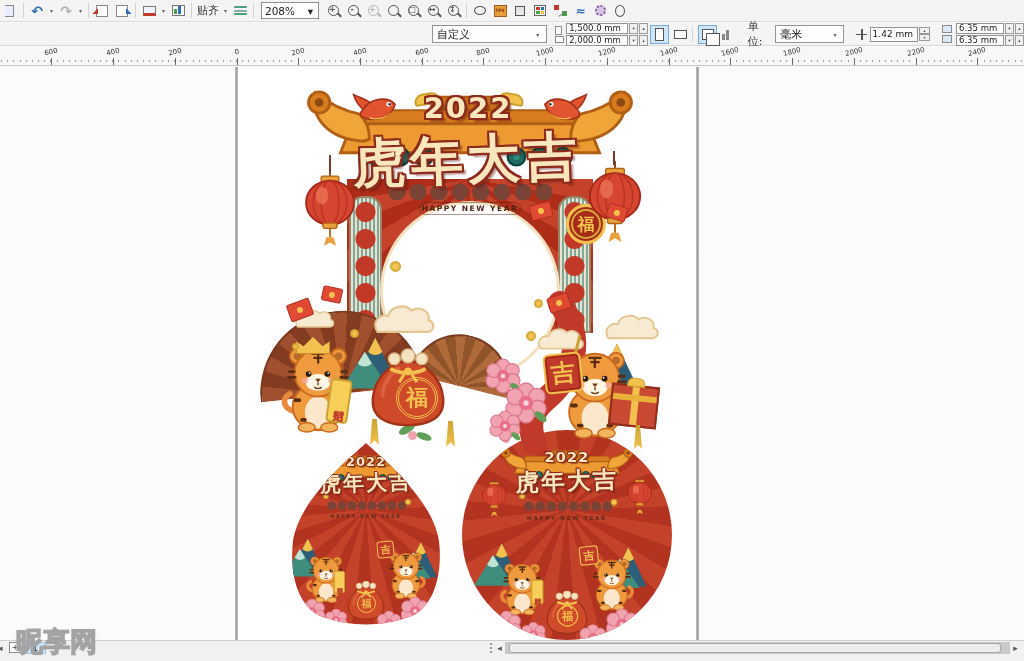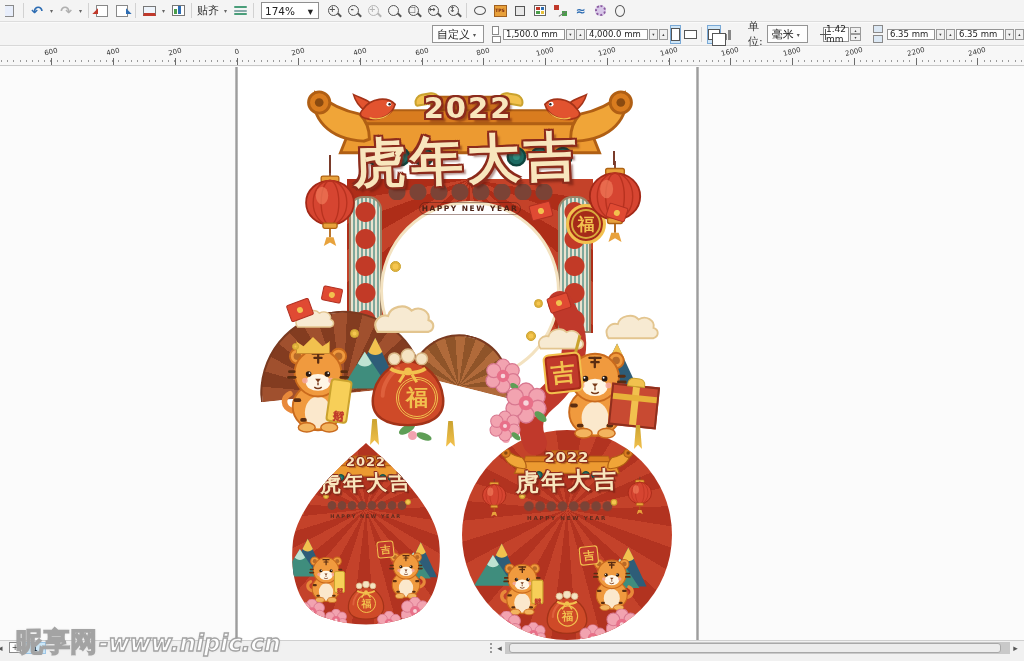--- a/index.html
+++ b/index.html
@@ -57,21 +57,21 @@
         border-bottom:1px solid #d8d8d8; display:flex; align-items:center; }
   .combo { height:18px; background:#fdfdfd; border:1px solid #949494; display:flex; align-items:center;
            justify-content:space-between; font-size:11px; color:#222; padding:0 4px; }
   .combo .cv { white-space:nowrap; overflow:hidden; }
   .combo .car { color:#555; }
   .preset-combo { width:124px; margin-left:432px; }
   .pgszicons { display:flex; flex-direction:column; gap:1px; margin-left:8px; }
   .pgszicons i { display:block; border:1px solid #8a8a8a; background:#fff; }
   .pgszicons i:first-child { width:7px; height:9px; }
   .pgszicons i:last-child { width:9px; height:7px; }
-  .fldcol { display:flex; flex-direction:row; gap:1px; margin-left:2px; }
+  .fldcol { display:flex; flex-direction:column; gap:1px; margin-left:2px; }
   .fldrow { display:flex; align-items:center; }
   .fld { height:11px; width:62px; background:#fff; border:1px solid #949494; font-size:8.5px;
          color:#222; display:flex; align-items:center; padding:0 2px; }
   .sp2 { display:flex; }
   .spb { width:9px; height:11px; border:1px solid #9a9a9a; background:#f0f0f0; font-size:4.5px;
          color:#444; display:flex; align-items:center; justify-content:center; margin-left:1px; }
   .tgbtn { width:20px; height:19px; border:1px solid transparent; display:flex; align-items:center;
            justify-content:center; margin-left:2px; }
   .tgbtn.act { background:#cfe6f7; border-color:#7aa9d6; }
   .tgbtn .port { width:9px; height:13px; border:1.5px solid #555; background:#fff; }
@@ -444,21 +444,21 @@
     <span class="car">▾</span>
     <span class="tbi">
         <span class="lines-ic">
           <i></i>
           <i></i>
           <i></i>
         </span>
       </span>
     <span class="tsep"></span>
     <span class="zoom-combo">
-      <span>174%</span>
+      <span>208%</span>
       <span class="car">▾</span>
     </span>
     <span class="tbi">
         <span class="mag">
           <b>+</b>
         </span>
       </span>
     <span class="tbi">
         <span class="mag">
           <b>-</b>
@@ -531,21 +531,21 @@
       </span>
     <span class="fldcol">
       <span class="fldrow">
         <span class="fld">1,500.0 mm</span>
         <span class="sp2">
             <span class="spb">▾</span>
             <span class="spb">▴</span>
           </span>
       </span>
       <span class="fldrow">
-        <span class="fld">4,000.0 mm</span>
+        <span class="fld">2,000.0 mm</span>
         <span class="sp2">
             <span class="spb">▾</span>
             <span class="spb">▴</span>
           </span>
       </span>
     </span>
     <span class="tgbtn act">
         <span class="port"></span>
       </span>
     <span class="tgbtn">
@@ -849,15 +849,14 @@
     <span class="sb-btn">◂</span>
     <span class="sb-track">
       <span class="sb-thumb"></span>
     </span>
     <span class="sb-btn">▸</span>
   </div>
   <div class="statusbar"></div>
 
   <div class="wm">
     <span class="cn">昵享网</span>
-    <span class="url">-www.nipic.cn</span>
   </div>
 </div>
 
 </body></html>

